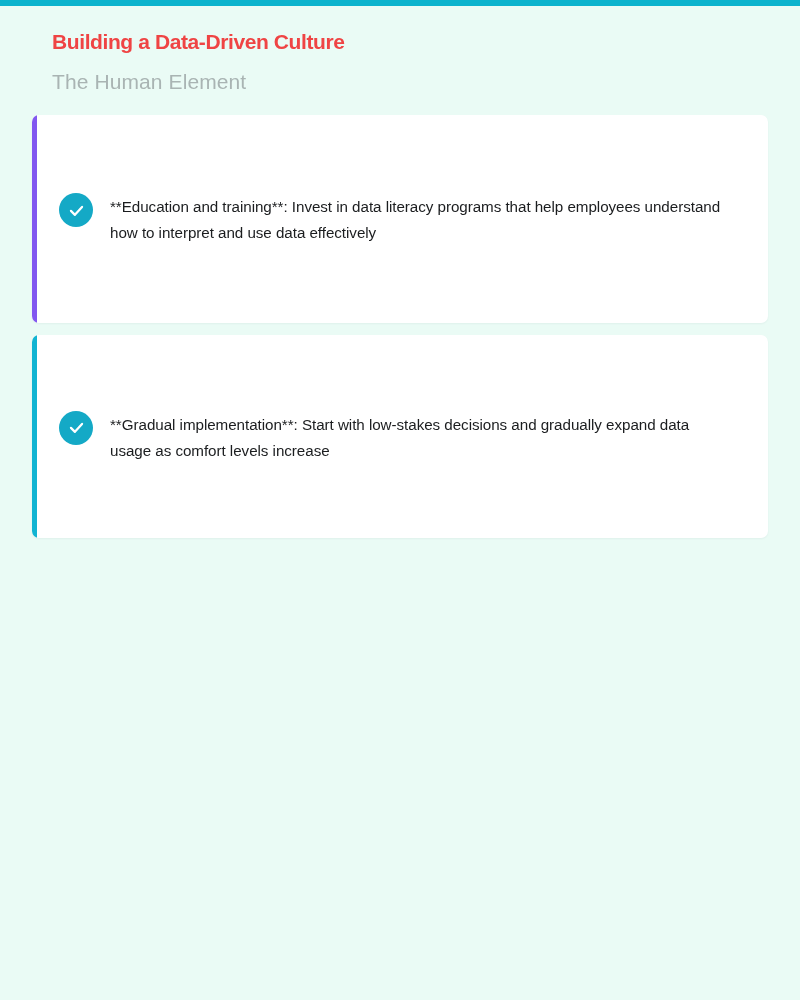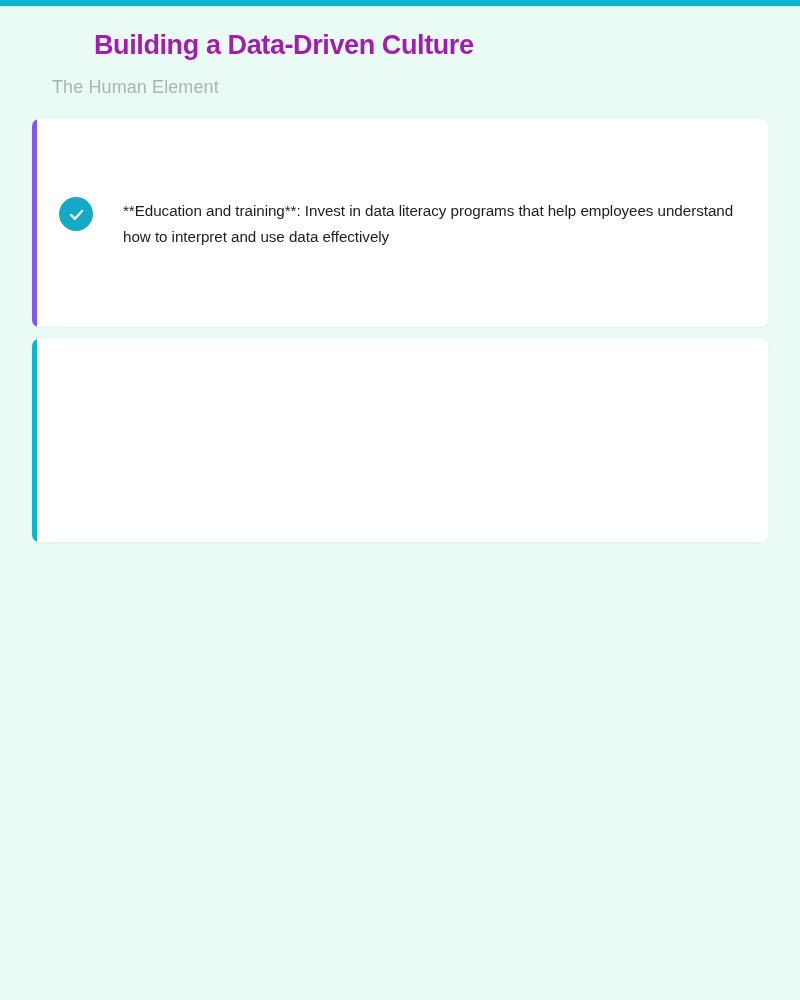--- a/index.html
+++ b/index.html
@@ -34,31 +34,30 @@
     height: 994px;
     padding: 0;
   }
 
   
   #header {
     padding: 24px 32px 0 52px;
   }
 
   #page-title {
-    font-size: 27px;
+    font-size: 21px;
     font-weight: bold;
-    color: #a21caf;
+    color: #ef4444;
     letter-spacing: -0.4px;
     line-height: 1.18;
     white-space: nowrap;
-    margin-left: 42px;
   }
 
   #page-subtitle {
-    font-size: 18px;
+    font-size: 21px;
     font-weight: normal;
     color: #a9b4b3;
     margin-top: 15px;
     letter-spacing: 0.1px;
   }
 
   
   #cards-list {
     margin-top: 21px;
     padding: 0 32px 0 32px;
@@ -86,21 +85,21 @@
     width: 5px;
     border-radius: 7px 0 0 7px;
   }
 
   .accent-purple { background: #8257f0; }
   .accent-teal   { background: #11b4d2; }
 
   .card-inner {
     display: flex;
     align-items: flex-start;
-    gap: 30px;
+    gap: 17px;
     width: 100%;
   }
 
   .check-icon {
     flex: 0 0 auto;
     width: 34px;
     height: 34px;
     border-radius: 50%;
     background: #14a9c6;
     display: flex;
@@ -153,16 +152,24 @@
           </svg>
         </span>
         <div class="card-text">**Education and training**: Invest in data literacy programs that help employees understand how to interpret and use data effectively</div>
       </div>
     </div>
 
 
 
     <div class="content-card" id="card-4">
       <span class="card-accent accent-teal"></span>
+      <div class="card-inner">
+        <span class="check-icon">
+          <svg viewBox="0 0 24 24" fill="none" stroke="#ffffff" stroke-width="2.8" stroke-linecap="round" stroke-linejoin="round" aria-hidden="true">
+            <polyline points="5,12.5 10,17.5 19,7.5"></polyline>
+          </svg>
+        </span>
+        <div class="card-text">**Gradual implementation**: Start with low-stakes decisions and gradually expand data usage as comfort levels increase</div>
+      </div>
     </div>
 
   </div>
 </div>
 
 </body></html>

